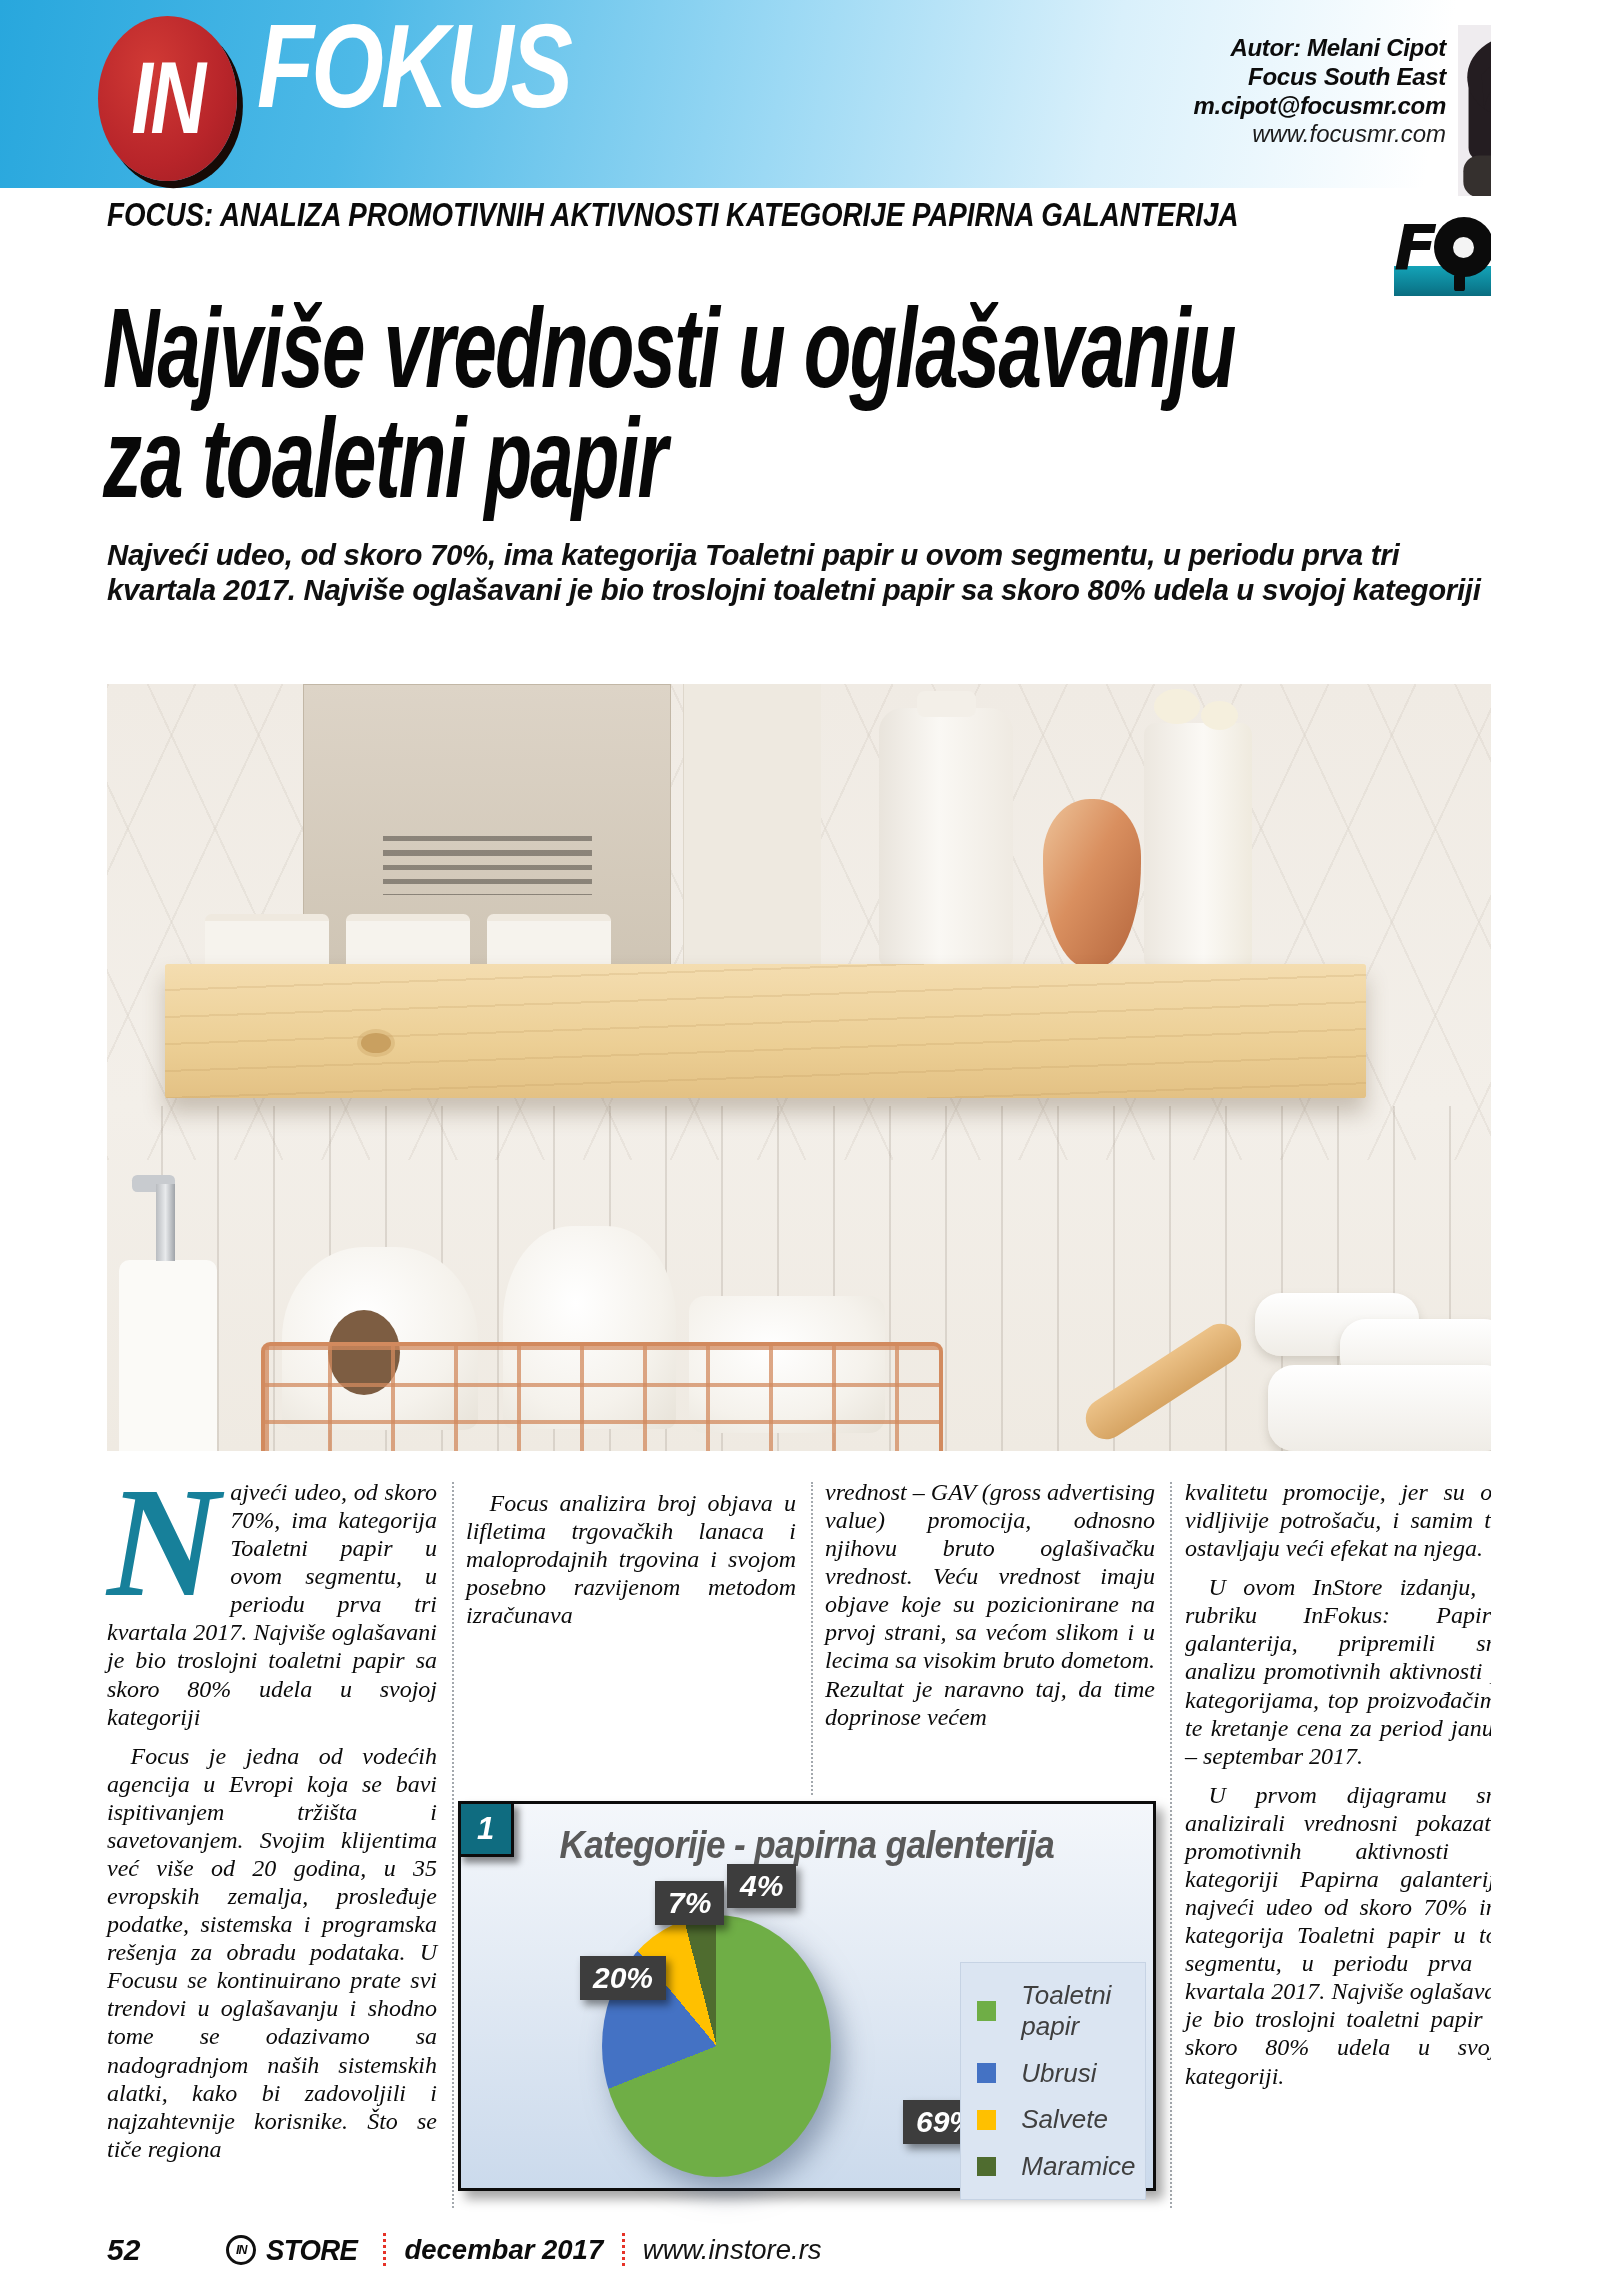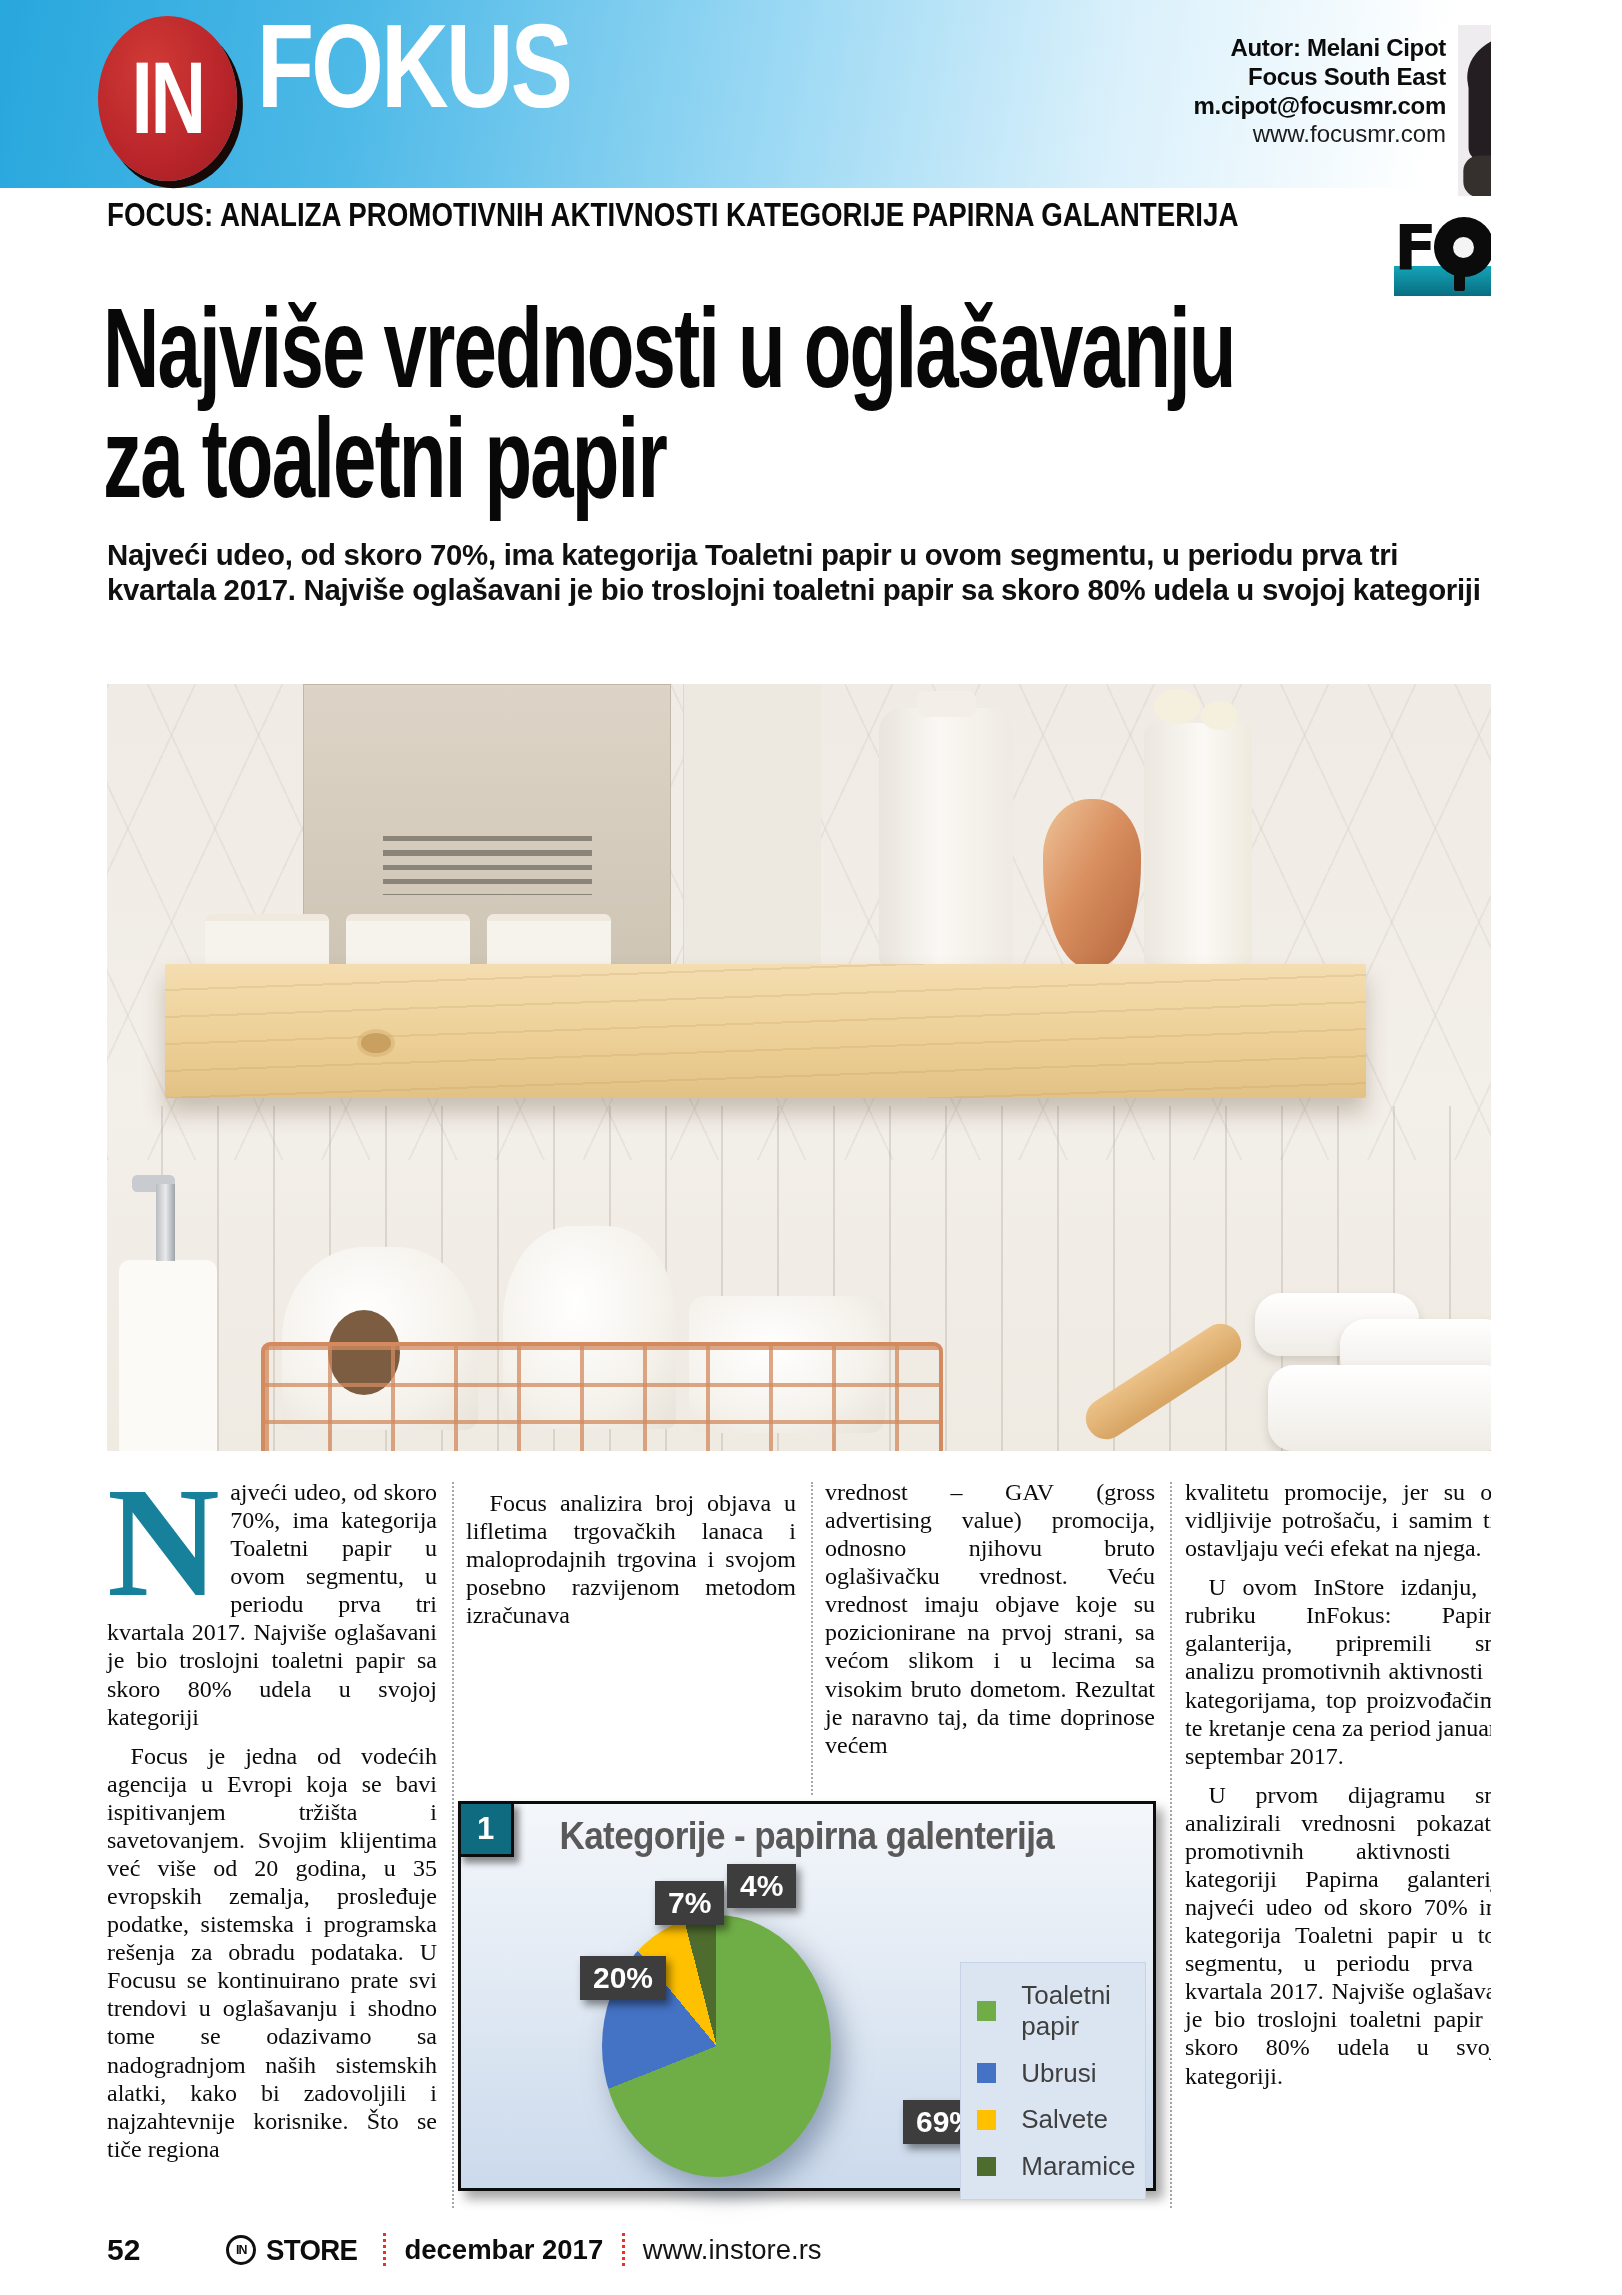--- a/index.html
+++ b/index.html
@@ -1,17 +1,17 @@
 <!DOCTYPE html>
 <html style="font-size:10.5px"><head>
 <meta charset="utf-8">
 <style>
   html,body{margin:0;padding:0;}
   body{width:1623px;height:2295px;background:#ffffff;font-family:"Liberation Sans",sans-serif;color:#0c0c0c;}
-  #page{position:relative;width:1491px;height:2295px;background:#ffffff;overflow:hidden;}
+  #page{position:relative;width:1491px;height:2295px;background:#ffffff;overflow:hidden;font-style:italic;}
 
   
   .header-band{position:absolute;left:0;top:0;width:1623px;height:188px;
     background:linear-gradient(100deg,#28a7dd 0%,#4db9e7 22%,#9cd9f4 48%,#d9f0fb 68%,#ffffff 88%);}
   .in-oval{position:absolute;left:98px;top:15.7px;width:139px;height:165px;border-radius:50%;
     background:radial-gradient(ellipse at 38% 32%,#d13a35 0%,#b8252a 60%,#9e1c22 100%);
     box-shadow:5.9px 7.2px 0 #170a06;display:flex;align-items:center;justify-content:center;}
   .in-oval span{color:#fff;font-weight:900;font-size:77px;letter-spacing:-2.6px;transform:scaleY(1.32);display:inline-block;}
   .fokus-title{position:absolute;left:257px;top:6.5px;font-size:118px;font-weight:800;color:#ffffff;
     letter-spacing:-3.3px;transform:scaleX(0.79);transform-origin:left top;white-space:nowrap;line-height:1;}
@@ -100,21 +100,21 @@
   .dropcap{float:left;font-family:"Liberation Serif",serif;font-weight:700;font-size:156px;line-height:.74;
     color:#17809a;margin:6.5px 10.5px 0 0;}
 
   
   .chart-box{position:absolute;left:458px;top:1801px;width:698px;height:390px;border:3.3px solid #0c0c0c;
     background:linear-gradient(180deg,#f4f7fb 0%,#e2eaf4 45%,#cbdaec 100%);
     box-shadow:6.5px 7.9px 10.5px rgba(0,0,0,.35);z-index:5;box-sizing:border-box;}
   .chart-badge{position:absolute;left:-3.3px;top:-3.3px;width:56px;height:56px;background:#0f6c80;border:3.3px solid #0c0c0c;
     box-sizing:border-box;display:flex;align-items:center;justify-content:center;color:#fff;font-size:31px;font-weight:800;
     box-shadow:4.6px 5.9px 6.5px rgba(0,0,0,.45);}
-  .chart-title{position:absolute;left:0;top:10px;width:100%;text-align:center;}
+  .chart-title{position:absolute;left:0;top:19px;width:100%;text-align:center;}
   .chart-title span{display:inline-block;font-size:39px;font-weight:700;color:#595959;letter-spacing:-0.7px;transform:scaleX(0.9);}
   .pie{position:absolute;left:141px;top:111px;width:229px;height:262px;border-radius:50%;
     filter:drop-shadow(10.5px 13px 14.4px rgba(70,90,120,.5));}
   .pct{position:absolute;background:#3d3d3d;color:#ffffff;font-weight:800;font-size:30px;padding:5.2px 13px;
     box-shadow:3.9px 5.2px 7.9px rgba(0,0,0,.45);}
   .pct.p69{left:442px;top:296px;}
   .pct.p20{left:119px;top:152px;}
   .pct.p7{left:194px;top:77px;}
   .pct.p4{left:266px;top:60px;}
   .legend{position:absolute;left:499px;top:158px;width:186px;padding:17px 15.7px;box-sizing:border-box;

